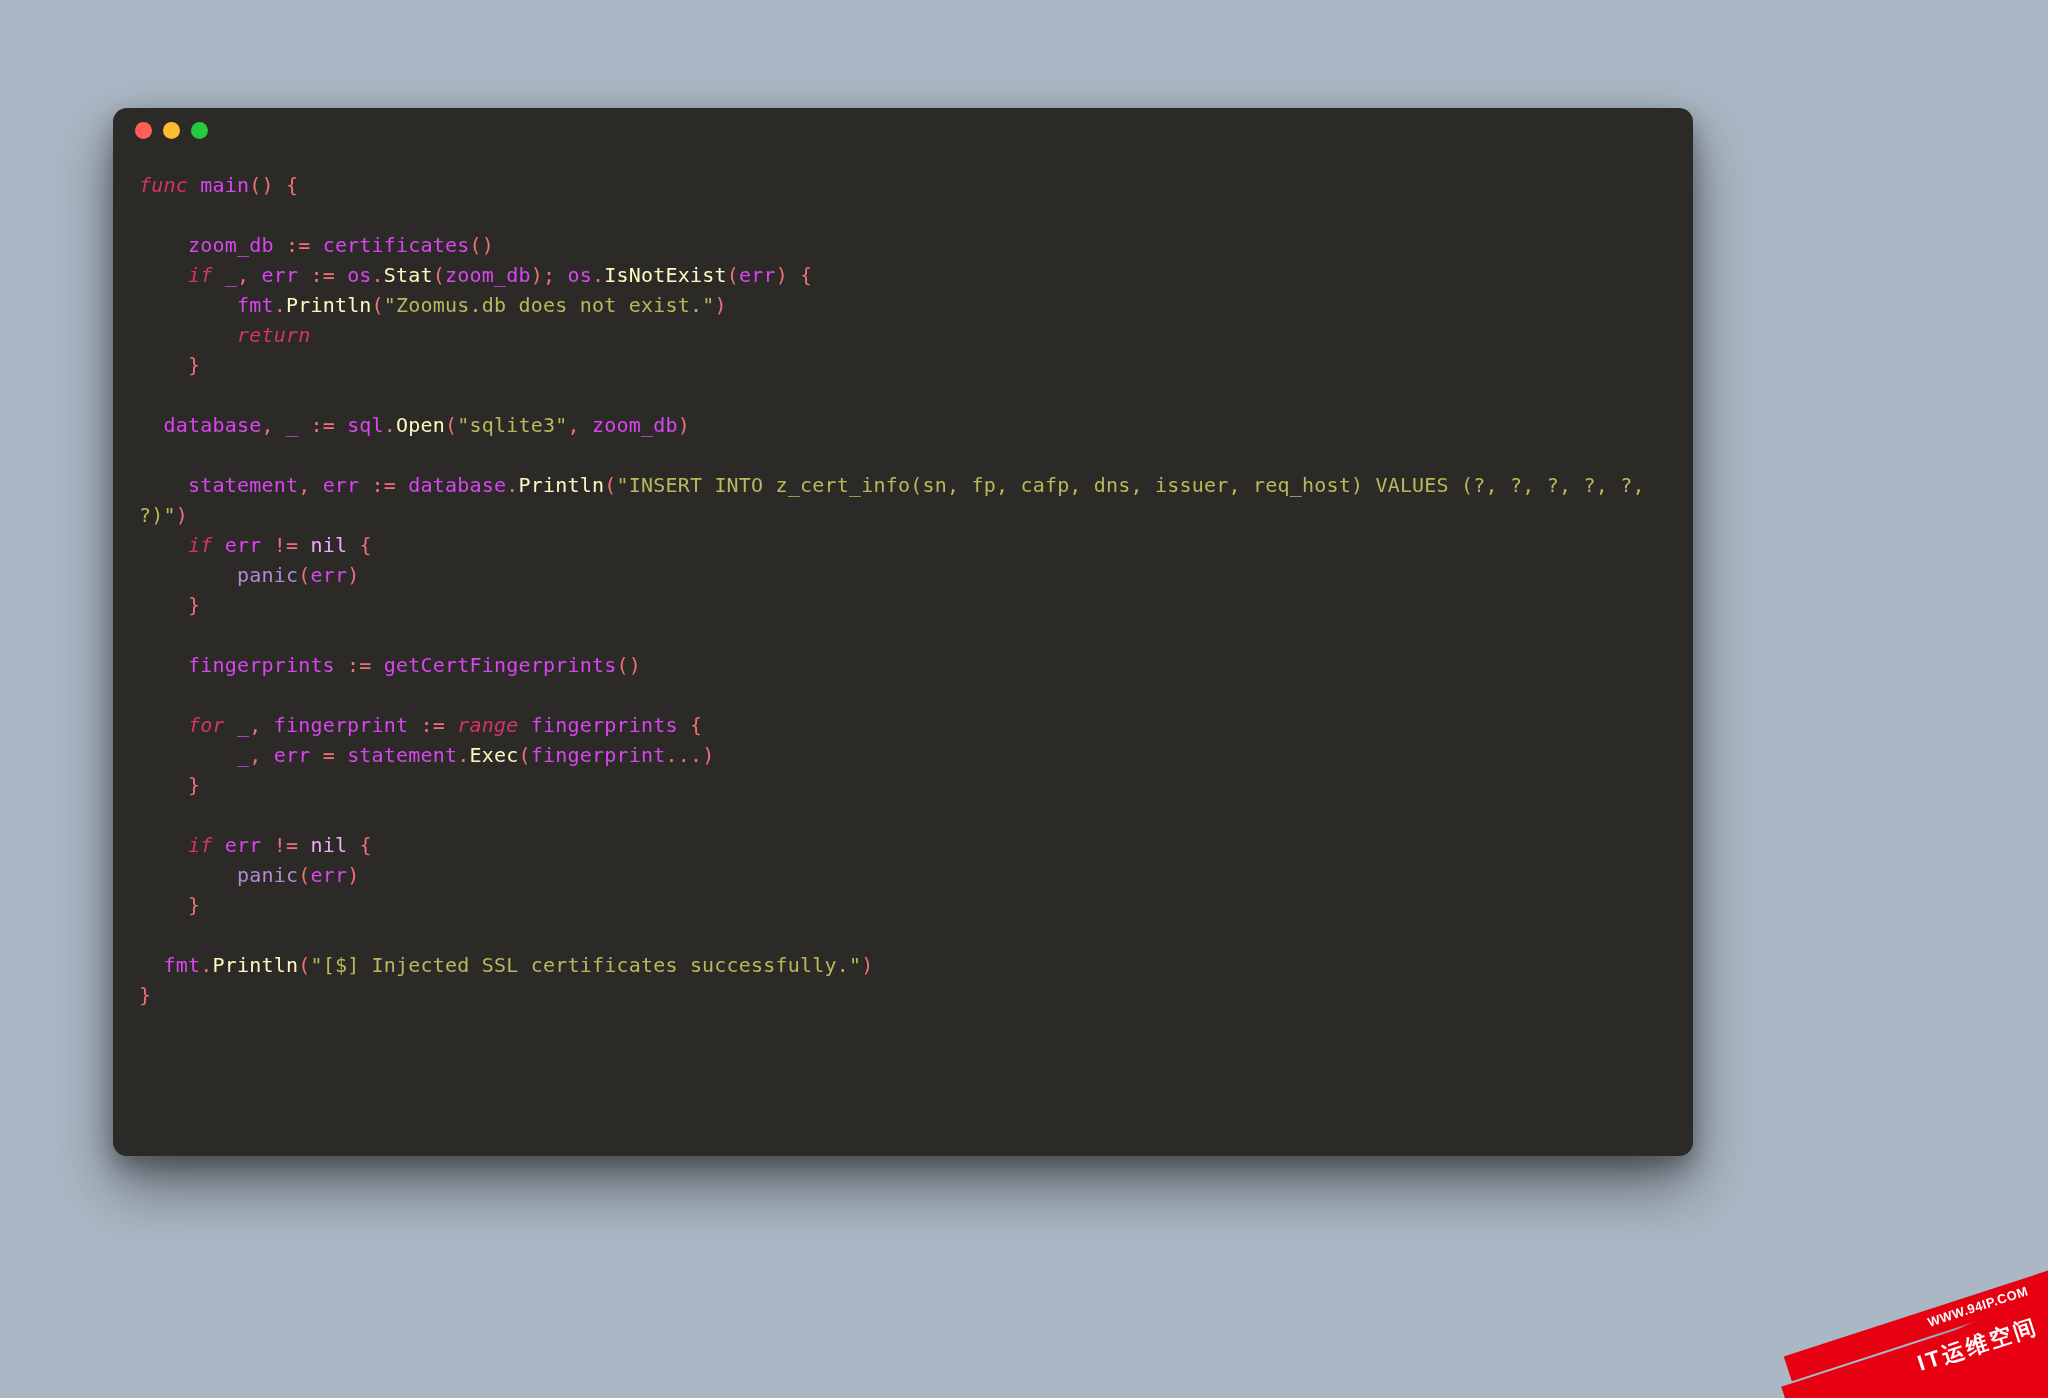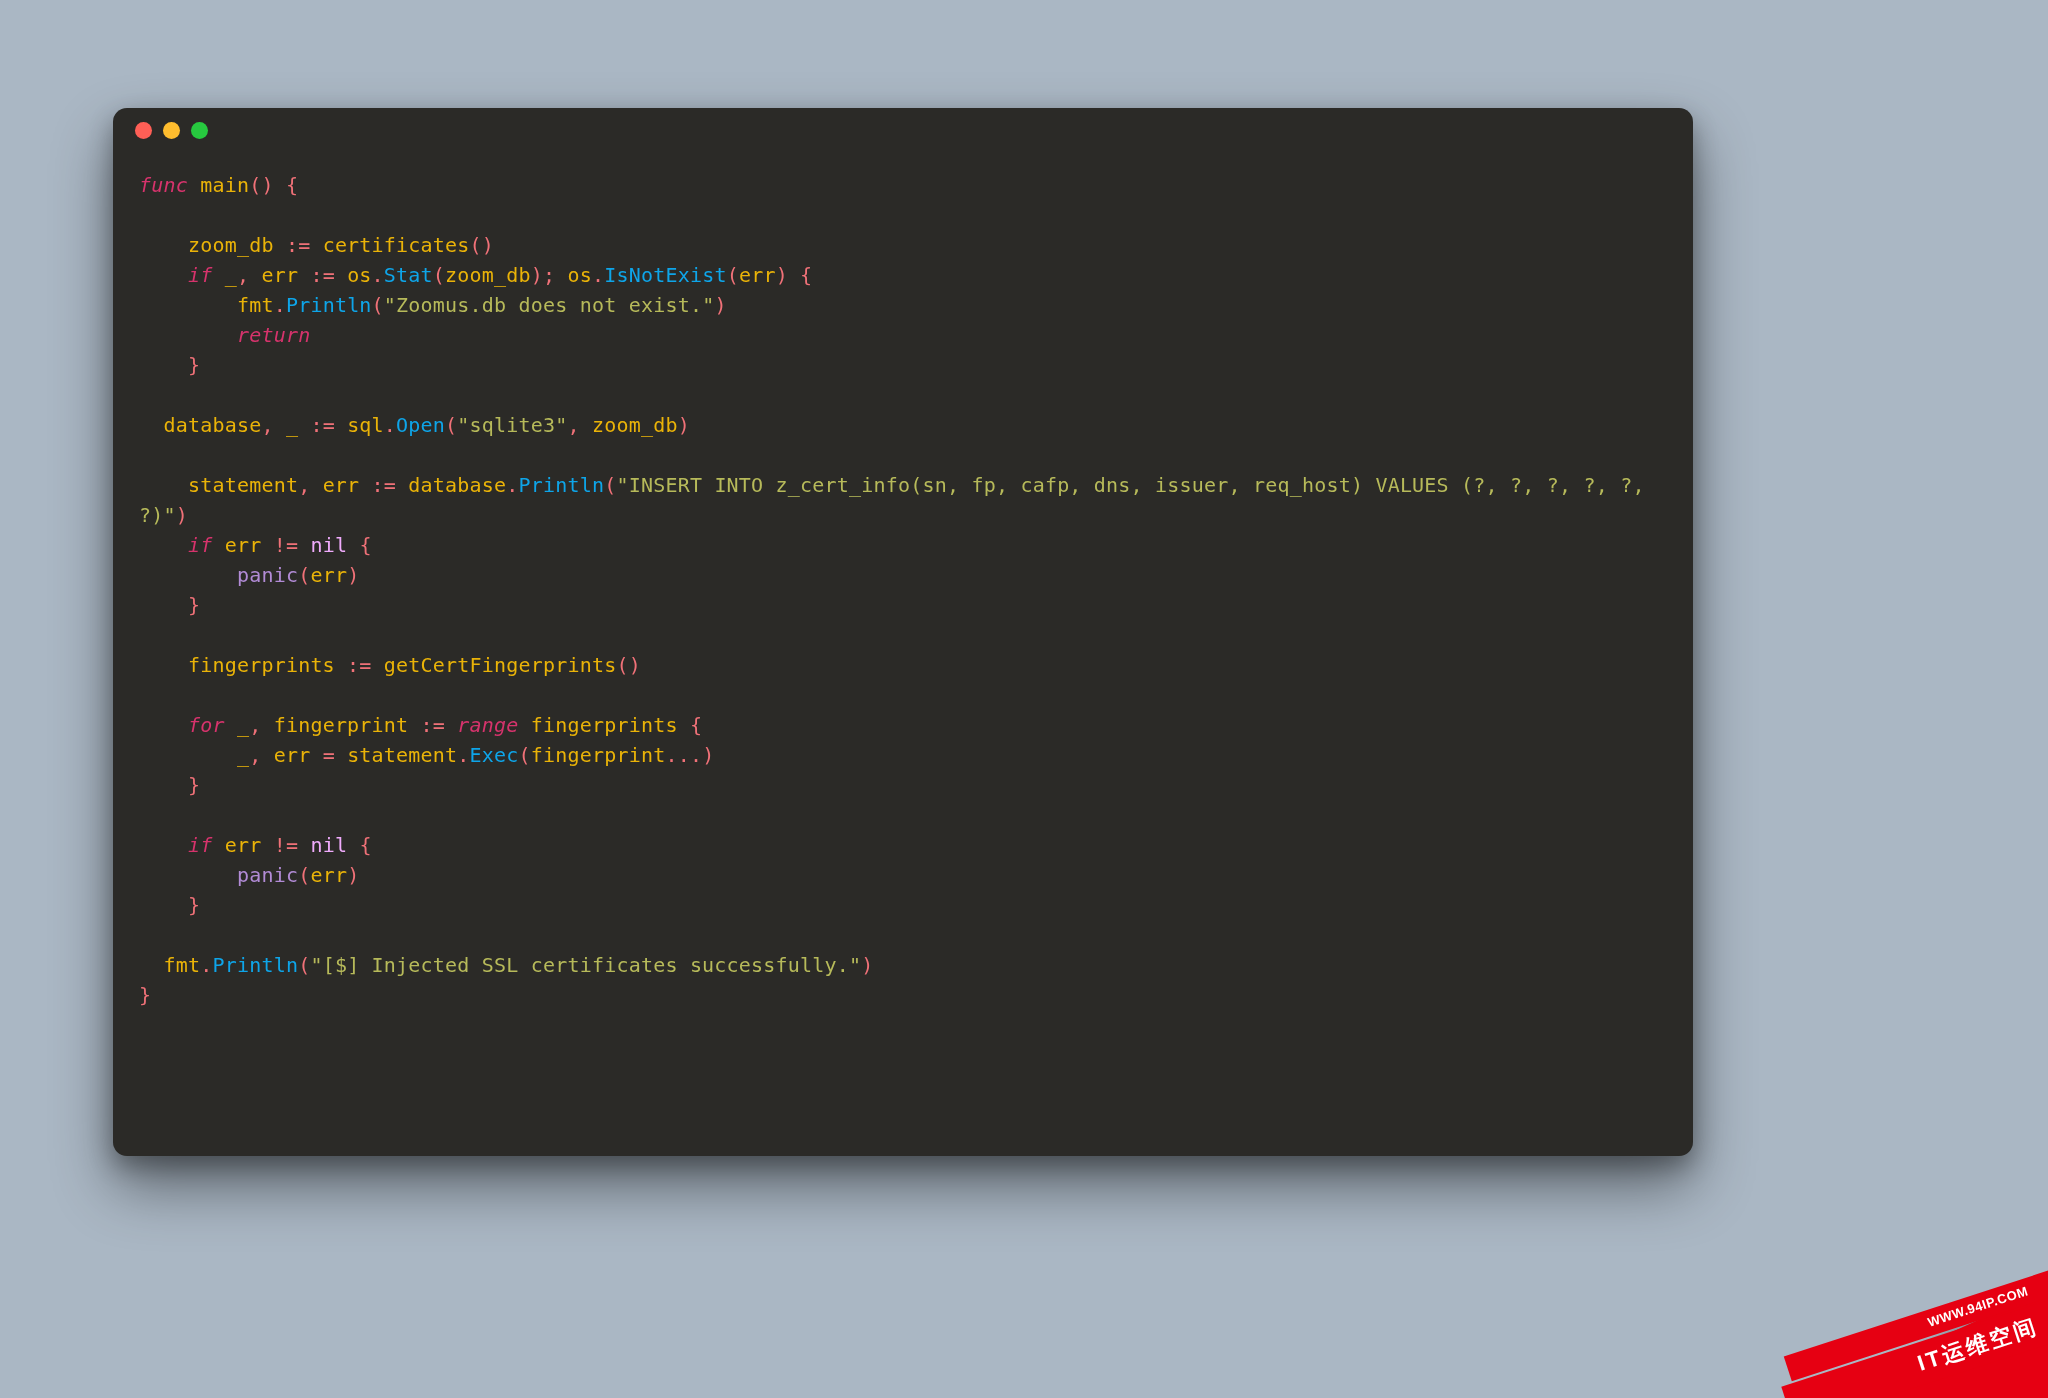--- a/index.html
+++ b/index.html
@@ -36,22 +36,22 @@
   .code {
     padding: 18px 26px 0 26px;
     font-size: 20px;
     line-height: 30px;
     white-space: pre-wrap;
     word-wrap: break-word;
     color: #e6e1cf;
     letter-spacing: 0.2px;
   }
   .kw   { color:#d6336c;font-style:italic; }      
-  .id   { color:#eab308; }      
-  .fn   { color:#0ea5e9; }      
+  .id   { color:#d946ef; }      
+  .fn   { color:#fef9c3; }      
   .str  { color:#b7ba5a; }      
   .op   { color:#f07178; }      
   .built{ color:#b28bd6; }      
   .nil  { color:#f0abfc; }      
 
   .corner-badge {
     position: absolute;
     right: 0;
     bottom: 0;
     width: 300px;

